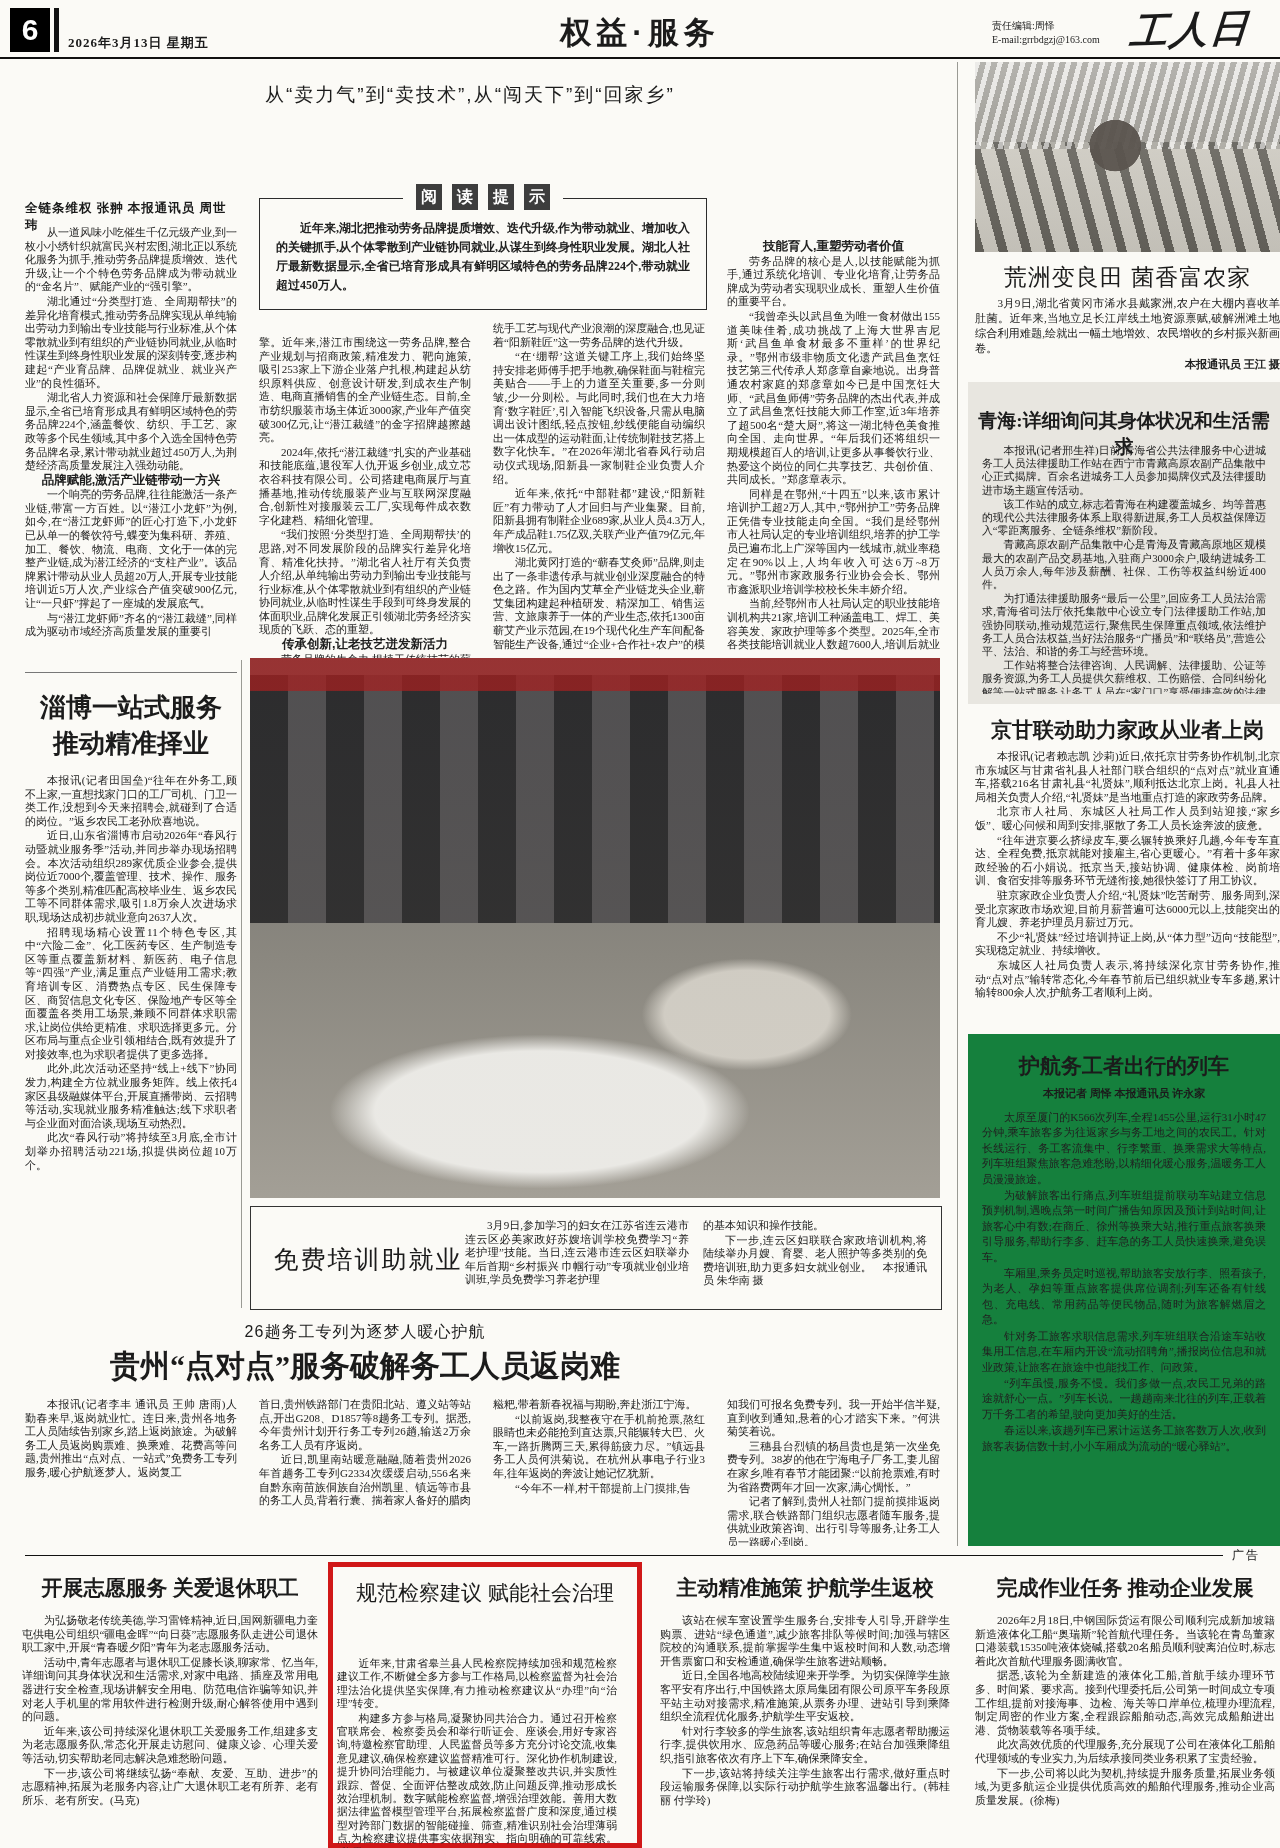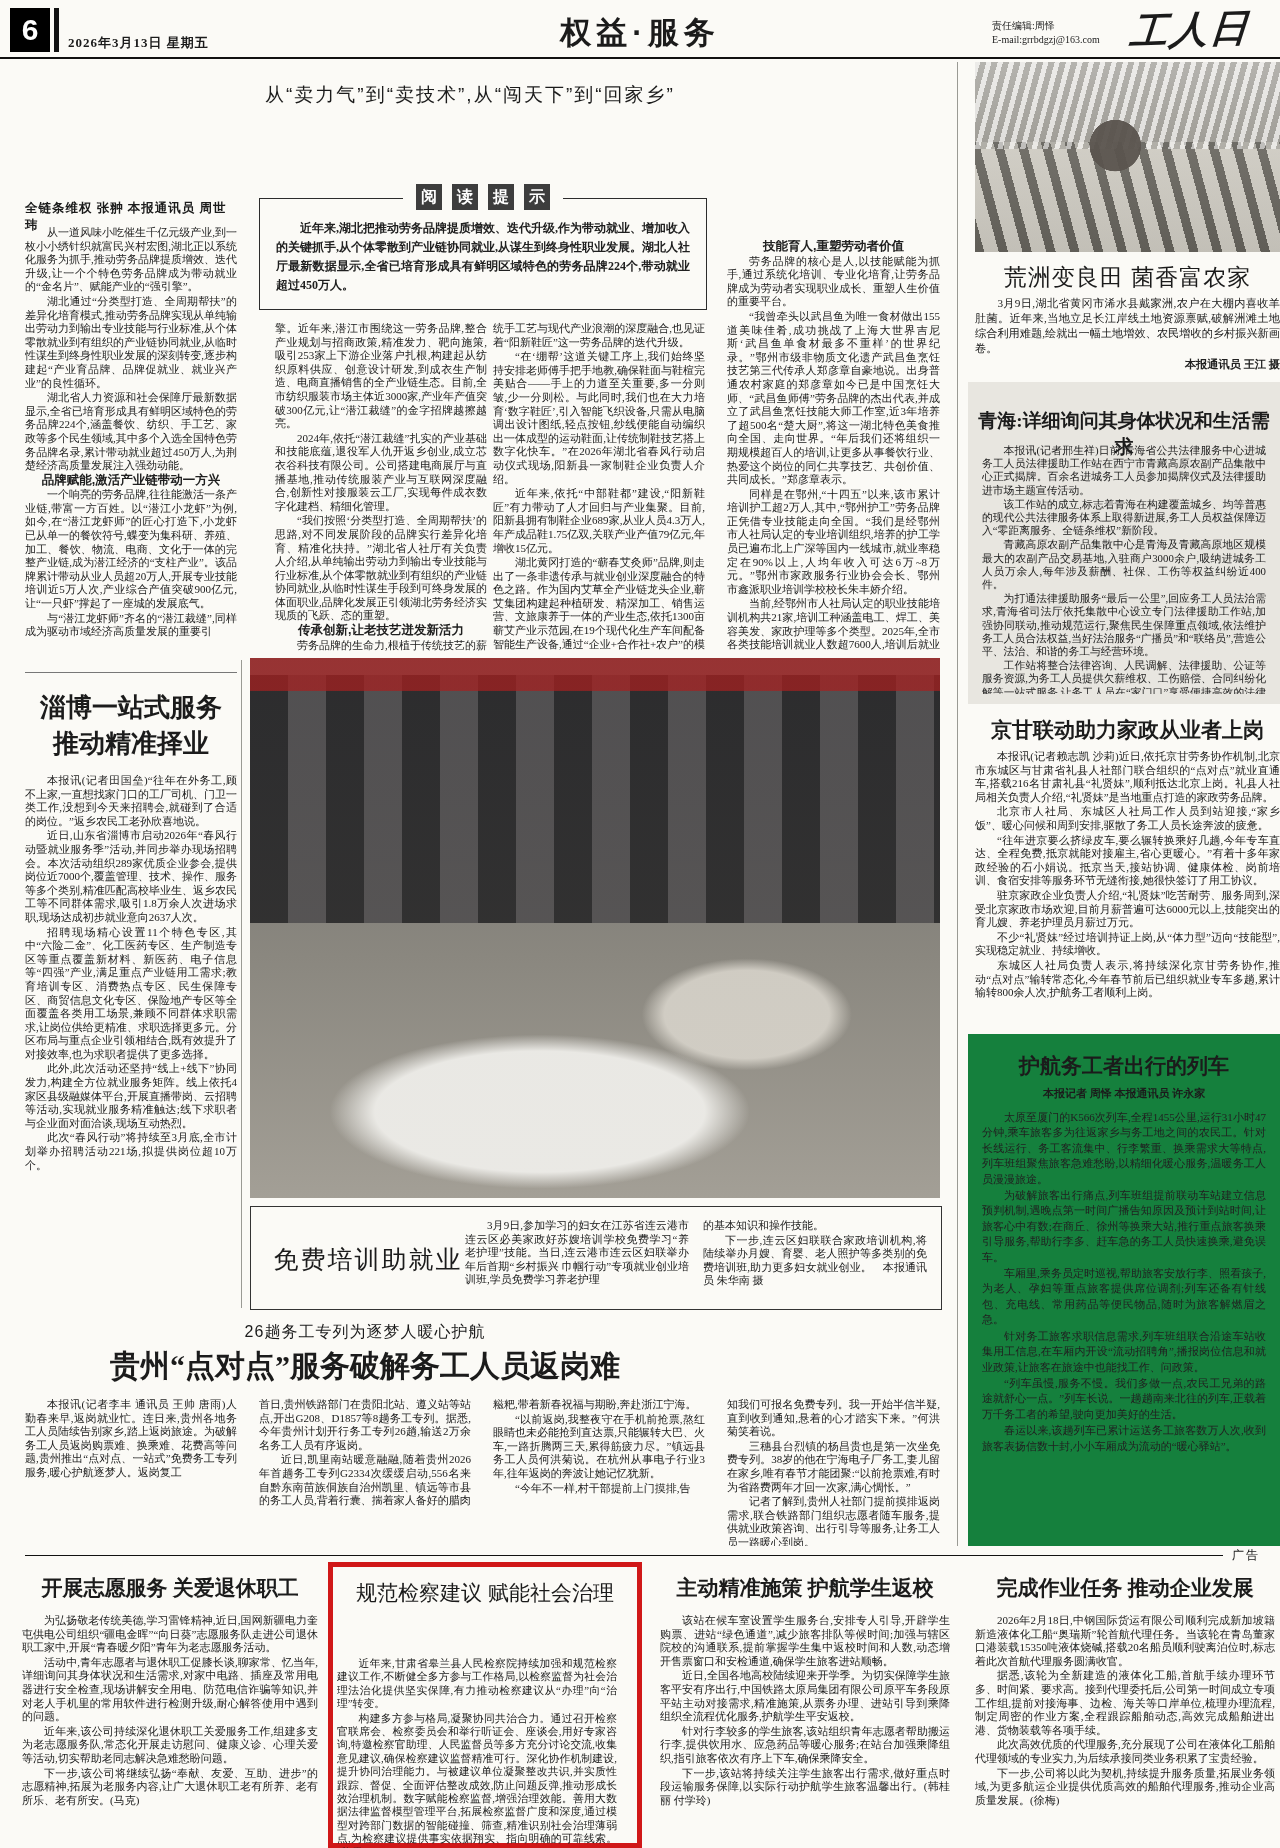--- a/index.html
+++ b/index.html
@@ -75,21 +75,21 @@
 
   <div class="abs body" style="left:25px;top:226px;width:212px;height:426px;">
     <p>从一道风味小吃催生千亿元级产业,到一枚小小绣针织就富民兴村宏图,湖北正以系统化服务为抓手,推动劳务品牌提质增效、迭代升级,让一个个特色劳务品牌成为带动就业的“金名片”、赋能产业的“强引擎”。</p>
     <p>湖北通过“分类型打造、全周期帮扶”的差异化培育模式,推动劳务品牌实现从单纯输出劳动力到输出专业技能与行业标准,从个体零散就业到有组织的产业链协同就业,从临时性谋生到终身性职业发展的深刻转变,逐步构建起“产业育品牌、品牌促就业、就业兴产业”的良性循环。</p>
     <p>湖北省人力资源和社会保障厅最新数据显示,全省已培育形成具有鲜明区域特色的劳务品牌224个,涵盖餐饮、纺织、手工艺、家政等多个民生领域,其中多个入选全国特色劳务品牌名录,累计带动就业超过450万人,为荆楚经济高质量发展注入强劲动能。</p>
     <p class="subhead">品牌赋能,激活产业链带动一方兴</p>
     <p>一个响亮的劳务品牌,往往能激活一条产业链,带富一方百姓。以“潜江小龙虾”为例,如今,在“潜江龙虾师”的匠心打造下,小龙虾已从单一的餐饮符号,蝶变为集科研、养殖、加工、餐饮、物流、电商、文化于一体的完整产业链,成为潜江经济的“支柱产业”。该品牌累计带动从业人员超20万人,开展专业技能培训近5万人次,产业综合产值突破900亿元,让“一只虾”撑起了一座城的发展底气。</p>
     <p>与“潜江龙虾师”齐名的“潜江裁缝”,同样成为驱动市域经济高质量发展的重要引</p>
   </div>
 
-  <div class="abs body" style="left:259px;top:322px;width:212px;height:330px;margin-left:16px;">
+  <div class="abs body" style="left:259px;top:336px;width:212px;height:330px;">
     <p class="cont">擎。近年来,潜江市围绕这一劳务品牌,整合产业规划与招商政策,精准发力、靶向施策,吸引253家上下游企业落户扎根,构建起从纺织原料供应、创意设计研发,到成衣生产制造、电商直播销售的全产业链生态。目前,全市纺织服装市场主体近3000家,产业年产值突破300亿元,让“潜江裁缝”的金字招牌越擦越亮。</p>
     <p>2024年,依托“潜江裁缝”扎实的产业基础和技能底蕴,退役军人仇开返乡创业,成立芯衣谷科技有限公司。公司搭建电商展厅与直播基地,推动传统服装产业与互联网深度融合,创新性对接服装云工厂,实现每件成衣数字化建档、精细化管理。</p>
     <p>“我们按照‘分类型打造、全周期帮扶’的思路,对不同发展阶段的品牌实行差异化培育、精准化扶持。”湖北省人社厅有关负责人介绍,从单纯输出劳动力到输出专业技能与行业标准,从个体零散就业到有组织的产业链协同就业,从临时性谋生手段到可终身发展的体面职业,品牌化发展正引领湖北劳务经济实现质的飞跃、态的重塑。</p>
     <p class="subhead">传承创新,让老技艺迸发新活力</p>
     <p>劳务品牌的生命力,根植于传统技艺的薪火相传,兴盛于与时俱进的创新突破。在湖北阳新,一双鞋子的“蜕变之旅”,生动诠释了传</p>
   </div>
 
   <div class="abs body" style="left:493px;top:322px;width:212px;height:330px;">
     <p class="cont">统手工艺与现代产业浪潮的深度融合,也见证着“阳新鞋匠”这一劳务品牌的迭代升级。</p>
     <p>“在‘绷帮’这道关键工序上,我们始终坚持安排老师傅手把手地教,确保鞋面与鞋楦完美贴合——手上的力道至关重要,多一分则皱,少一分则松。与此同时,我们也在大力培育‘数字鞋匠’,引入智能飞织设备,只需从电脑调出设计图纸,轻点按钮,纱线便能自动编织出一体成型的运动鞋面,让传统制鞋技艺搭上数字化快车。”在2026年湖北省春风行动启动仪式现场,阳新县一家制鞋企业负责人介绍。</p>

